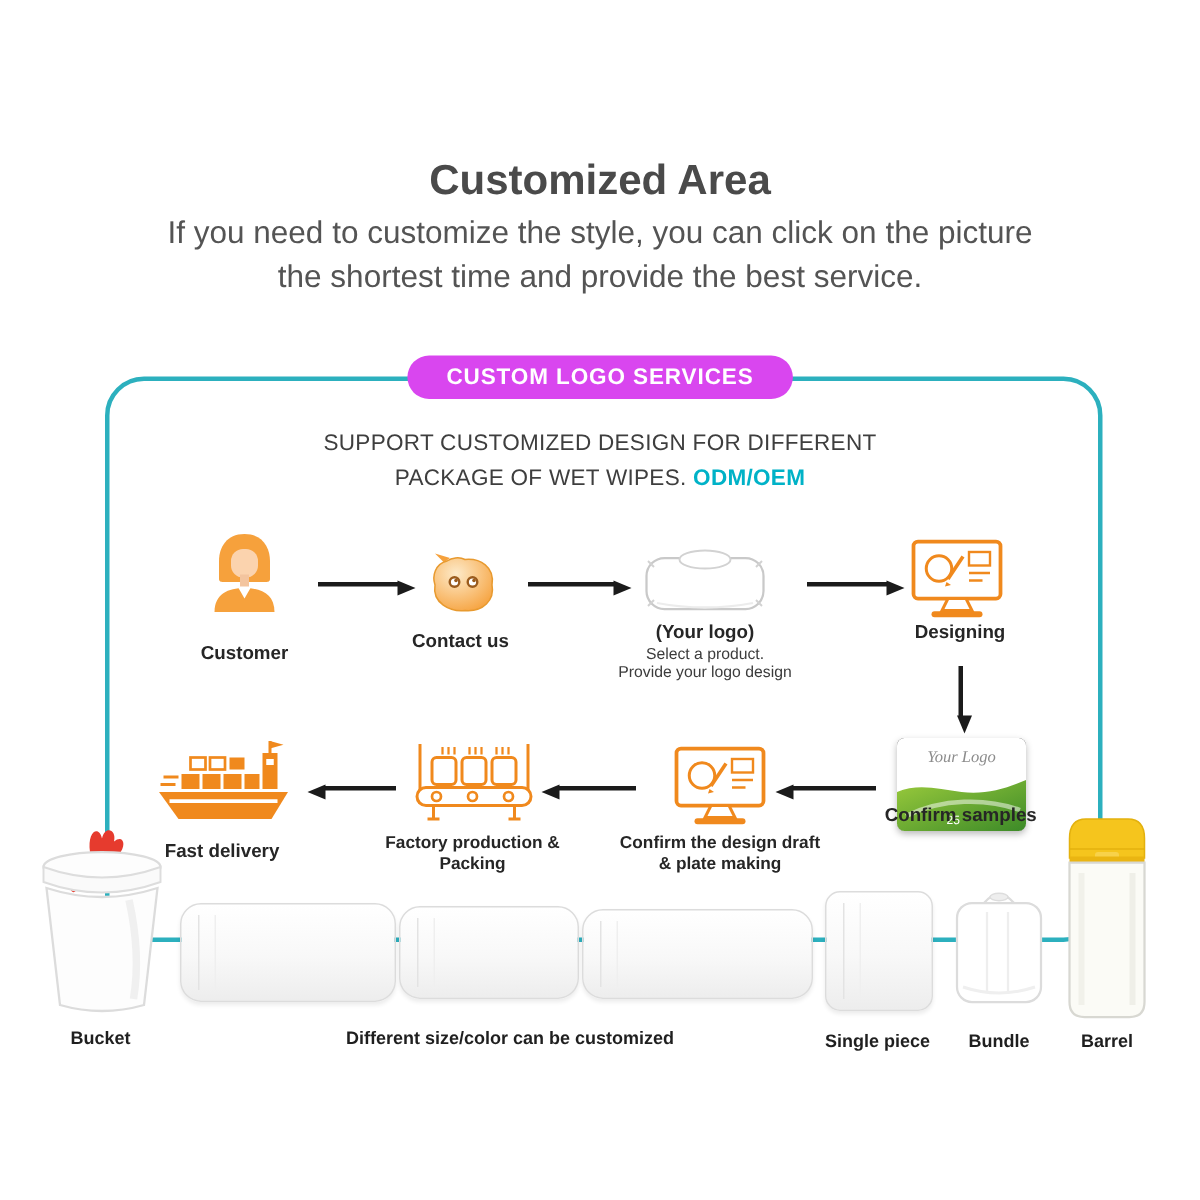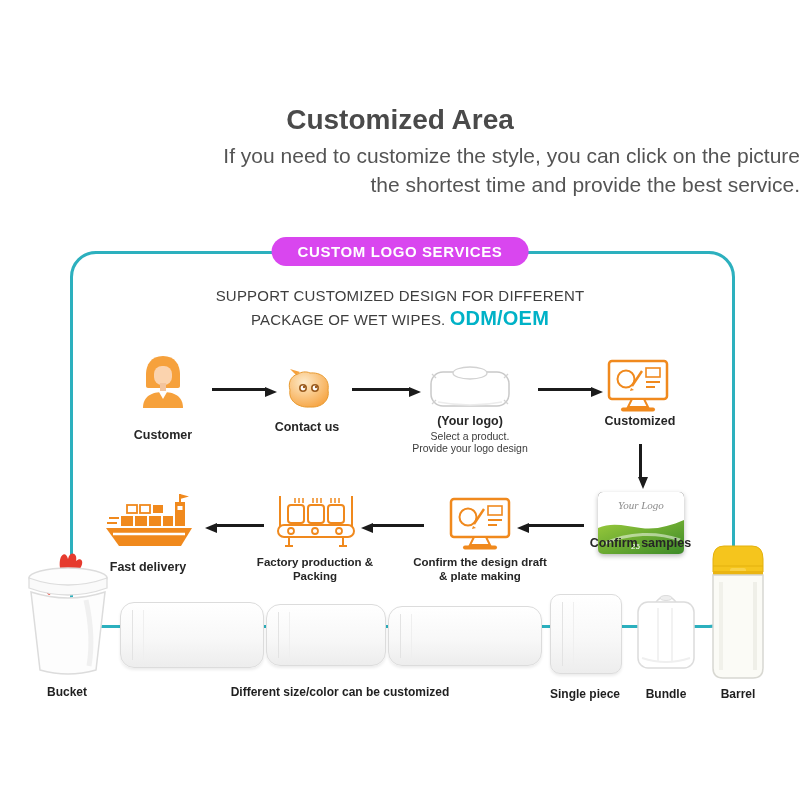--- a/index.html
+++ b/index.html
@@ -1,31 +1,31 @@
 <!DOCTYPE html>
 <html><head>
 <meta charset="utf-8">
 <style>
   html,body{margin:0;padding:0;background:#fff;}
   .stage{position:relative;width:800px;height:800px;background:#fff;overflow:hidden;
          font-family:"Liberation Sans",sans-serif;}
 
   .title{position:absolute;top:104px;left:0;width:800px;margin:0;text-align:center;
          font-size:28px;font-weight:700;color:#4a4a4a;}
-  .desc{position:absolute;top:141px;left:0;width:800px;text-align:right;
+  .desc{position:absolute;top:141px;left:0;width:800px;text-align:center;
         font-size:21px;color:#545454;line-height:29px;font-weight:400;}
 
   .panel{position:absolute;left:70px;top:251px;width:659px;height:371px;
          border:3px solid #2CB0BE;border-radius:26px;z-index:1;}
   .badge{position:absolute;top:237px;left:50%;transform:translateX(-50%);
          background:#d946ef;color:#fff;font-size:15px;font-weight:700;letter-spacing:.6px;
          padding:6px 26px;border-radius:17px;z-index:4;white-space:nowrap;}
   .support{position:absolute;top:284px;left:0;width:800px;text-align:center;
            font-size:15px;color:#3e3e3e;line-height:23px;letter-spacing:.2px;z-index:2;}
-  .odm{color:#00B2C7;font-weight:700;font-size:20px;}
+  .odm{color:#00B2C7;font-weight:700;font-size:15px;}
 
   .icon{position:absolute;z-index:2;}
 
   
   .ar{position:absolute;border-top:3px solid #1b1b1b;z-index:2;}
   .ar.r::after{content:"";position:absolute;right:-11px;top:-4px;
     border-left:12px solid #1b1b1b;border-top:5.5px solid transparent;border-bottom:5.5px solid transparent;}
   .ar.l::before{content:"";position:absolute;left:-11px;top:-4px;
     border-right:12px solid #1b1b1b;border-top:5.5px solid transparent;border-bottom:5.5px solid transparent;}
   .ar.d{border-top:none;border-left:3px solid #1b1b1b;width:0;}
@@ -122,21 +122,21 @@
   <svg class="icon" style="left:606px;top:358px" width="64" height="56" viewBox="0 0 64 56">
     <rect x="3" y="3" width="58" height="38" rx="3" fill="#FFFFFF" stroke="#F0891D" stroke-width="2.5"></rect>
     <circle cx="20" cy="21" r="8.5" fill="none" stroke="#F0891D" stroke-width="2"></circle>
     <path d="M26 28 L36 13" stroke="#F0891D" stroke-width="2.4"></path>
     <path d="M25 30 L24 33 L28 32 Z" fill="#F0891D"></path>
     <rect x="40" y="10" width="14" height="9" fill="none" stroke="#F0891D" stroke-width="1.6"></rect>
     <path d="M40 24 H54 M40 29 H49" stroke="#F0891D" stroke-width="1.8"></path>
     <path d="M26 41 L22 49 L42 49 L38 41 Z" fill="#FFFFFF" stroke="#F0891D" stroke-width="2"></path>
     <rect x="15" y="49.5" width="34" height="4" rx="2" fill="#F0891D"></rect>
   </svg>
-  <div class="lb s12" style="left:589px;top:414px;width:102px">Customized</div>
+  <div class="lb s12" style="left:589px;top:414px;width:102px">Designing</div>
 
   <div class="ar d" style="left:639px;top:444px;height:34px"></div>
 
   <div class="sample">
     <svg width="86" height="62" viewBox="0 0 86 62">
       <defs>
         <linearGradient id="gGreen" x1="0" y1="0" x2="1" y2="1">
           <stop offset="0%" stop-color="#9BCB3C"></stop>
             <stop offset="100%" stop-color="#3C8A28"></stop>
         </linearGradient>

